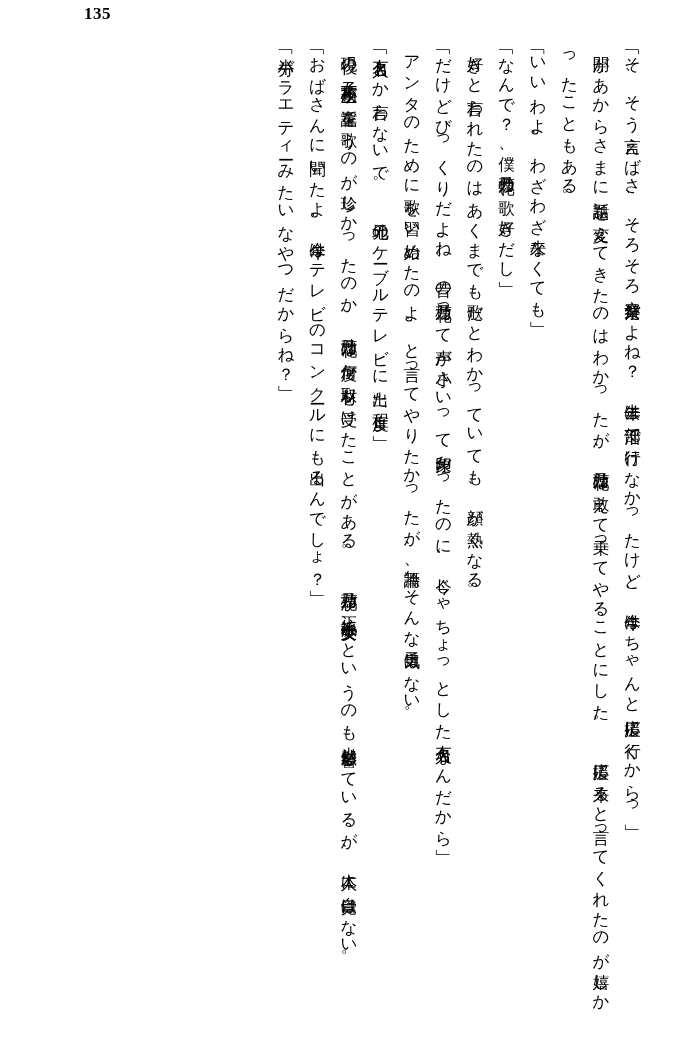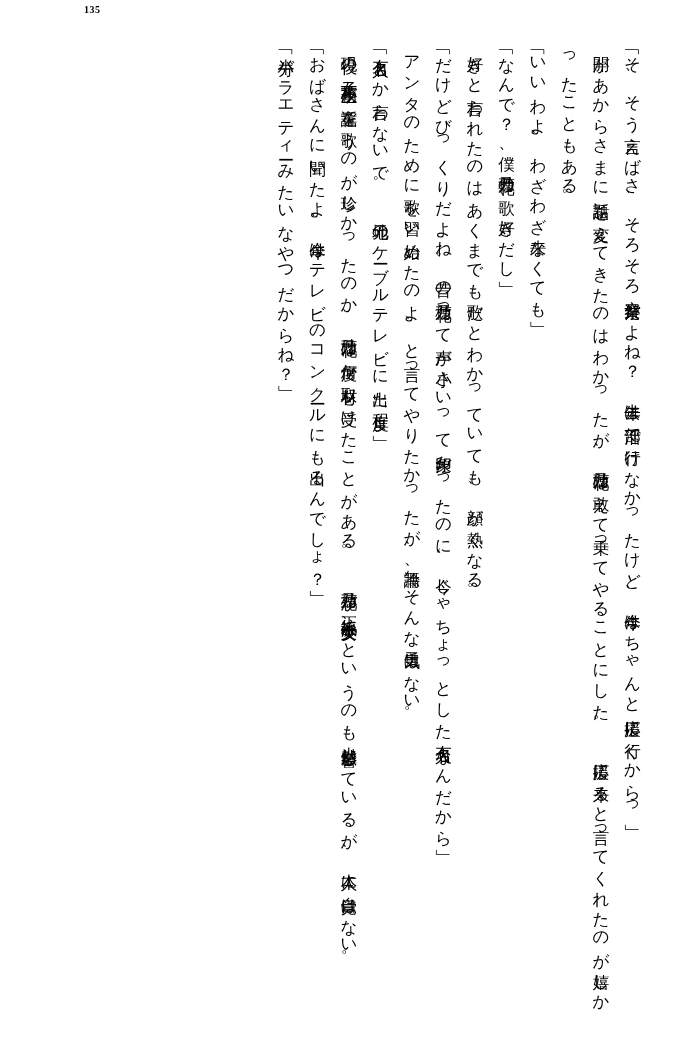--- a/index.html
+++ b/index.html
@@ -15,21 +15,21 @@
     position: relative;
     width: 693px;
     height: 1050px;
     background: #ffffff;
     overflow: hidden;
   }
   #page-number {
     position: absolute;
     top: 4px;
     left: 84px;
-    font-size: 10px;
+    font-size: 17px;
     font-weight: bold;
     font-family: "Liberation Serif", "DejaVu Serif", serif;
     letter-spacing: 0.5px;
   }
   #text-body {
     position: absolute;
     top: 44px;
     left: 48px;
     width: 600px;
     height: 960px;

